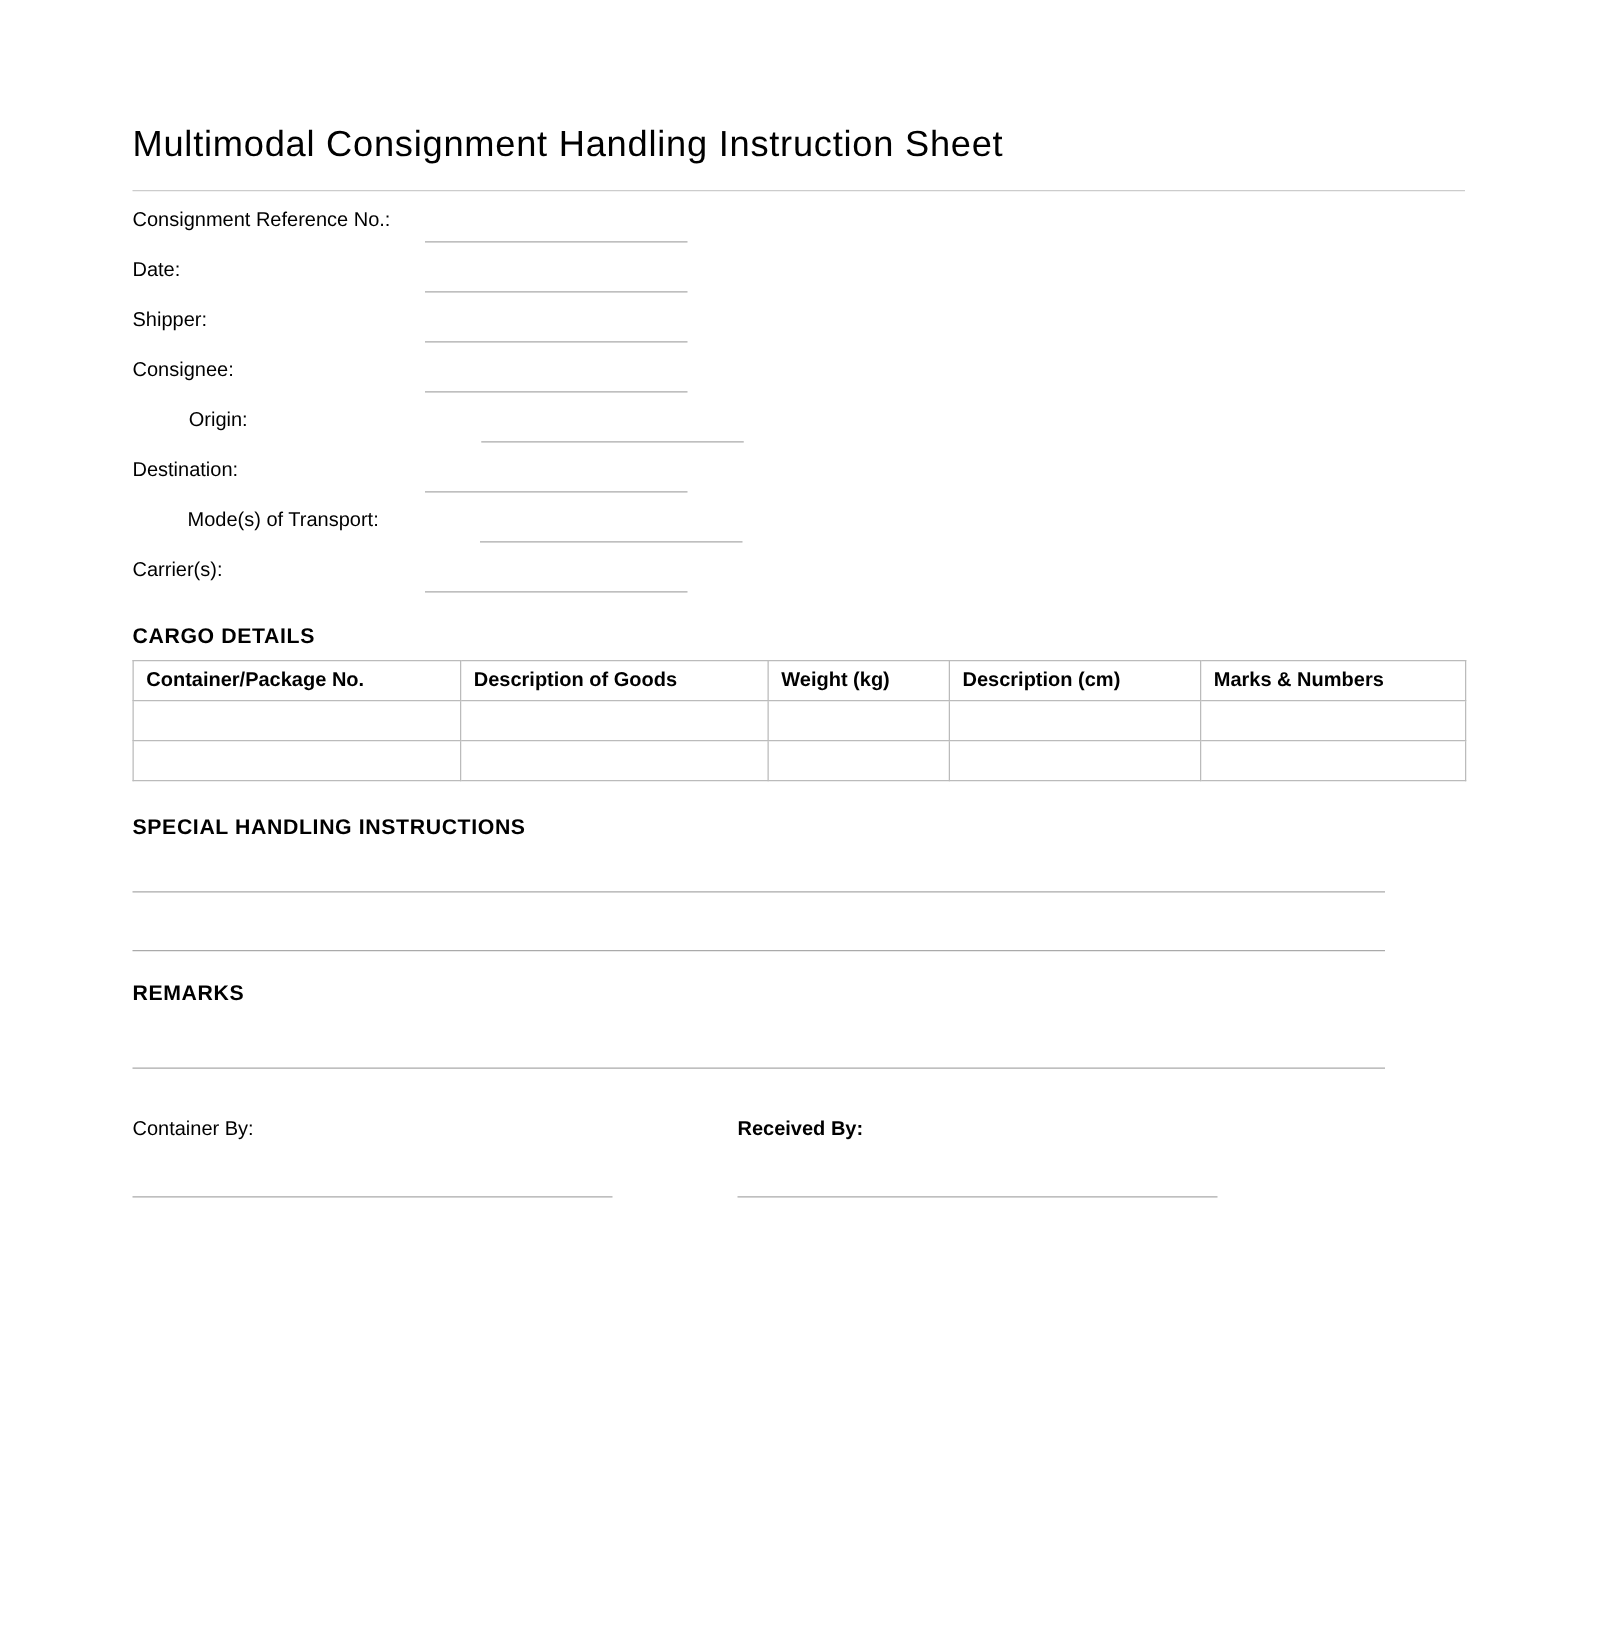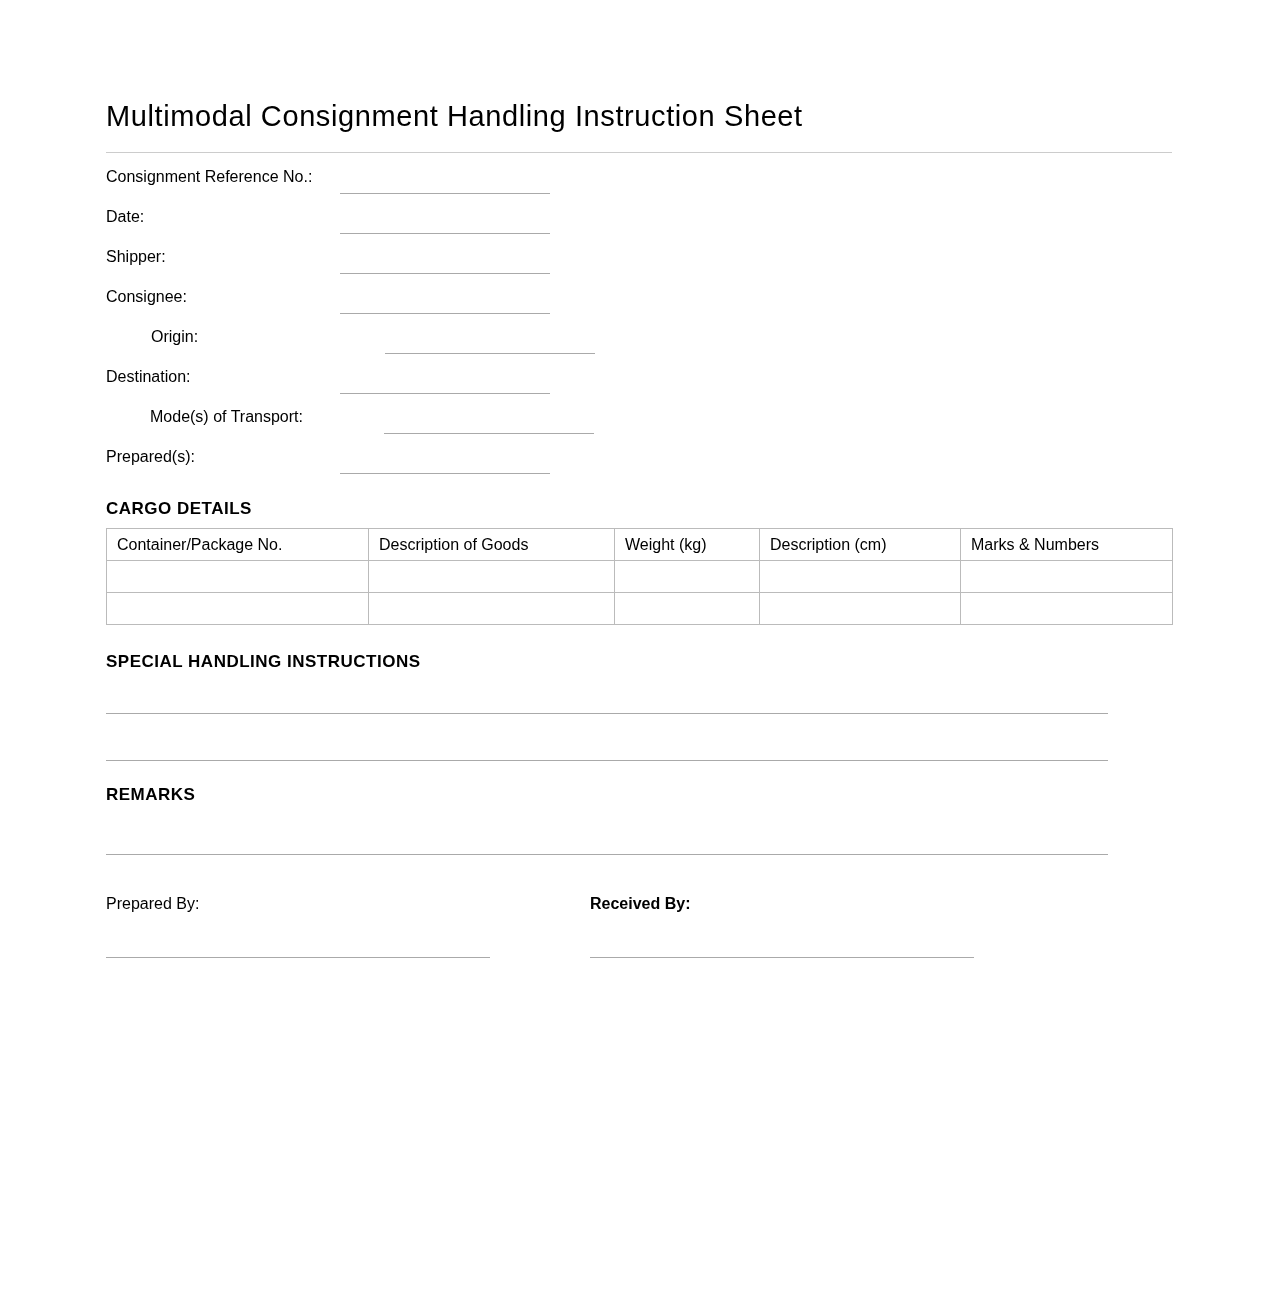--- a/index.html
+++ b/index.html
@@ -31,21 +31,21 @@
       letter-spacing: 0.5px; white-space: nowrap; margin: 0;
     }
     table.cargo {
       position: absolute; left: 0; top: 528px; width: 1066px;
       border-collapse: collapse; table-layout: fixed;
     }
     table.cargo th, table.cargo td {
       border: 1px solid #bbbbbb; height: 32px; padding: 0 10px;
       font-size: 16px; text-align: left; box-sizing: border-box;
     }
-    table.cargo th { font-weight: normal; }
+    table.cargo th { font-weight: bold; }
     .line {
       position: absolute; height: 0; border-top: 1px solid #aaaaaa;
     }
     .sig-label { position: absolute; font-size: 16px; white-space: nowrap; }
   </style>
 </head>
 <body>
 
 <div class="page">
   <h1 class="title">Multimodal Consignment Handling Instruction Sheet</h1>
@@ -73,21 +73,21 @@
   </div>
   <div class="field-row" style="top:360px;">
     <span class="field-label">Destination:</span>
     <input class="field-input" type="text" value="" style="">
   </div>
   <div class="field-row" style="top:400px;margin-left:44px;">
     <span class="field-label">Mode(s) of Transport:</span>
     <input class="field-input" type="text" value="" style="">
   </div>
   <div class="field-row" style="top:440px;">
-    <span class="field-label">Prepared(s):</span>
+    <span class="field-label">Carrier(s):</span>
     <input class="field-input" type="text" value="" style="">
   </div>
 
   <h2 class="section-title" style="top:499px;">CARGO DETAILS</h2>
 
   <table class="cargo">
     <colgroup>
       <col style="width:262px">
         <col style="width:246px">
         <col style="width:145px">
@@ -121,18 +121,18 @@
     </tbody>
   </table>
 
   <h2 class="section-title" style="top:652px;">SPECIAL HANDLING INSTRUCTIONS</h2>
   <div class="line" style="top:713px; left:0; width:1002px;"></div>
   <div class="line" style="top:760px; left:0; width:1002px;"></div>
 
   <h2 class="section-title" style="top:785px;">REMARKS</h2>
   <div class="line" style="top:854px; left:0; width:1002px;"></div>
 
-  <span class="sig-label" style="top:895px; left:0;">Prepared By:</span>
+  <span class="sig-label" style="top:895px; left:0;">Container By:</span>
   <div class="line" style="top:957px; left:0; width:384px;"></div>
 
   <span class="sig-label" style="top:895px; left:484px;font-weight:bold;">Received By:</span>
   <div class="line" style="top:957px; left:484px; width:384px;"></div>
 </div>
 
 </body></html>

